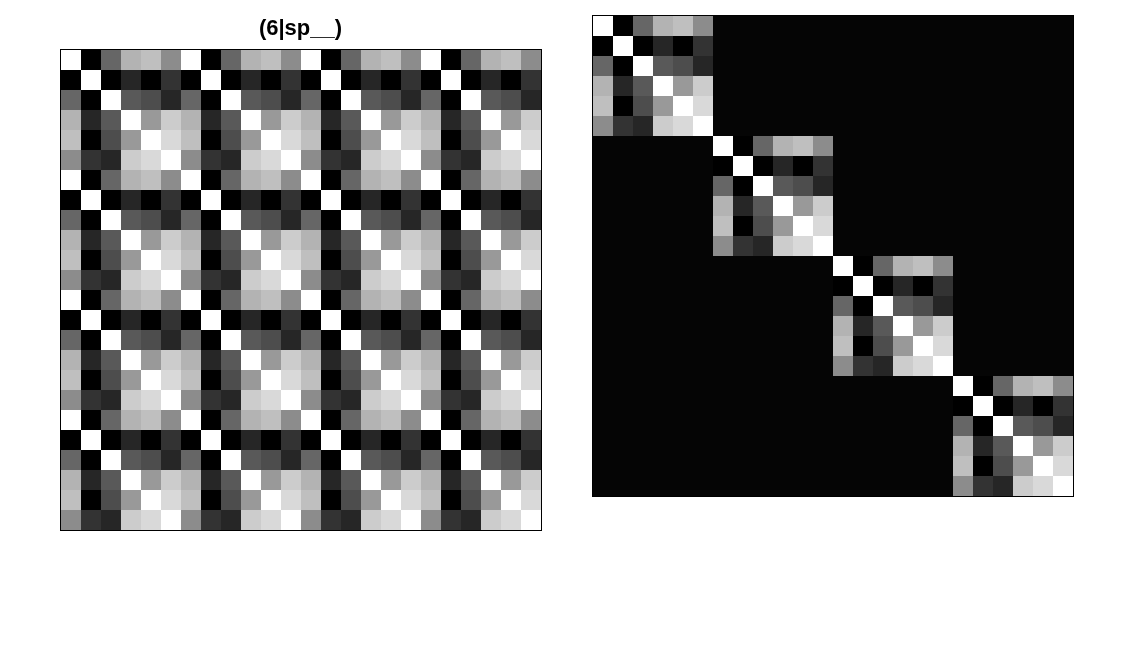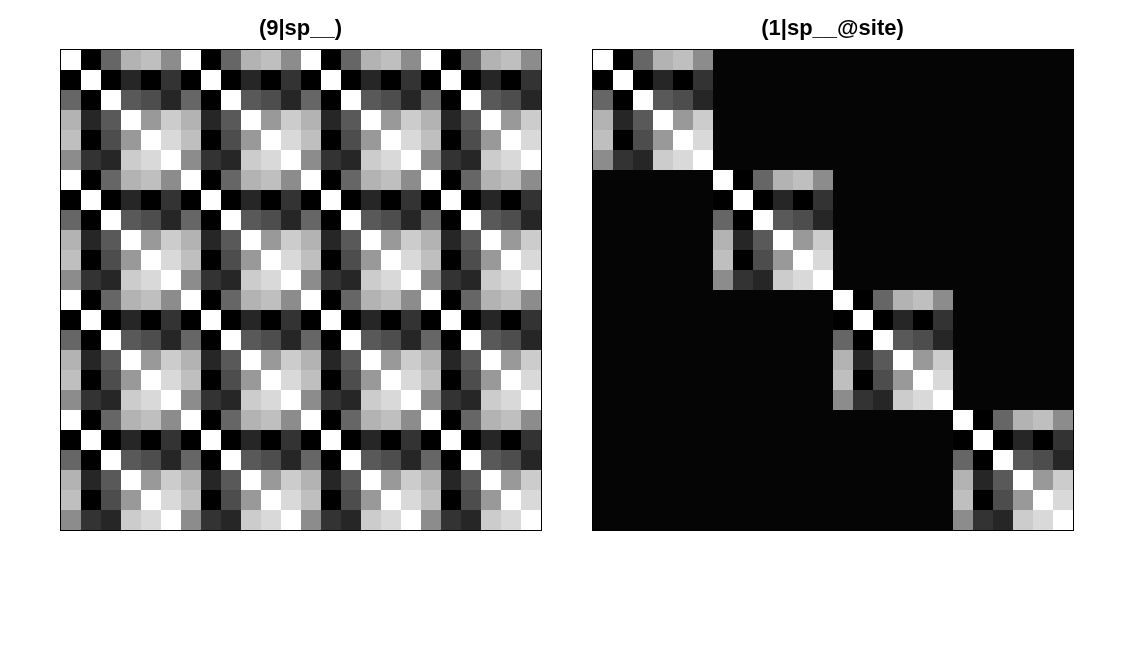--- a/index.html
+++ b/index.html
@@ -41,21 +41,21 @@
     height: 100%;
   }
 </style>
 </head>
 <body>
 
 <div class="page">
   <div class="row">
 
     <div class="panel">
-      <div class="title">(9|sp__)</div>
+      <div class="title">(6|sp__)</div>
       <div class="heatmap" id="hm-0" style="grid-template-columns: repeat(24, 20px); grid-template-rows: repeat(24, 20px); width: 480px; height: 480px;">
           <div class="cell" style="background: rgb(255, 255, 255);"></div>
           <div class="cell" style="background: rgb(0, 0, 0);"></div>
           <div class="cell" style="background: rgb(102, 102, 102);"></div>
           <div class="cell" style="background: rgb(179, 179, 179);"></div>
           <div class="cell" style="background: rgb(191, 191, 191);"></div>
           <div class="cell" style="background: rgb(140, 140, 140);"></div>
           <div class="cell" style="background: rgb(255, 255, 255);"></div>
           <div class="cell" style="background: rgb(0, 0, 0);"></div>
           <div class="cell" style="background: rgb(102, 102, 102);"></div>
@@ -623,21 +623,20 @@
           <div class="cell" style="background: rgb(140, 140, 140);"></div>
           <div class="cell" style="background: rgb(51, 51, 51);"></div>
           <div class="cell" style="background: rgb(38, 38, 38);"></div>
           <div class="cell" style="background: rgb(204, 204, 204);"></div>
           <div class="cell" style="background: rgb(217, 217, 217);"></div>
           <div class="cell" style="background: rgb(255, 255, 255);"></div>
         </div>
     </div>
 
     <div class="panel">
-      <div class="title">(1|sp__@site)</div>
       <div class="heatmap" id="hm-1" style="grid-template-columns: repeat(24, 20px); grid-template-rows: repeat(24, 20px); width: 480px; height: 480px;">
           <div class="cell" style="background: rgb(255, 255, 255);"></div>
           <div class="cell" style="background: rgb(0, 0, 0);"></div>
           <div class="cell" style="background: rgb(102, 102, 102);"></div>
           <div class="cell" style="background: rgb(179, 179, 179);"></div>
           <div class="cell" style="background: rgb(191, 191, 191);"></div>
           <div class="cell" style="background: rgb(140, 140, 140);"></div>
           <div class="cell" style="background: rgb(5, 5, 5);"></div>
           <div class="cell" style="background: rgb(5, 5, 5);"></div>
           <div class="cell" style="background: rgb(5, 5, 5);"></div>

